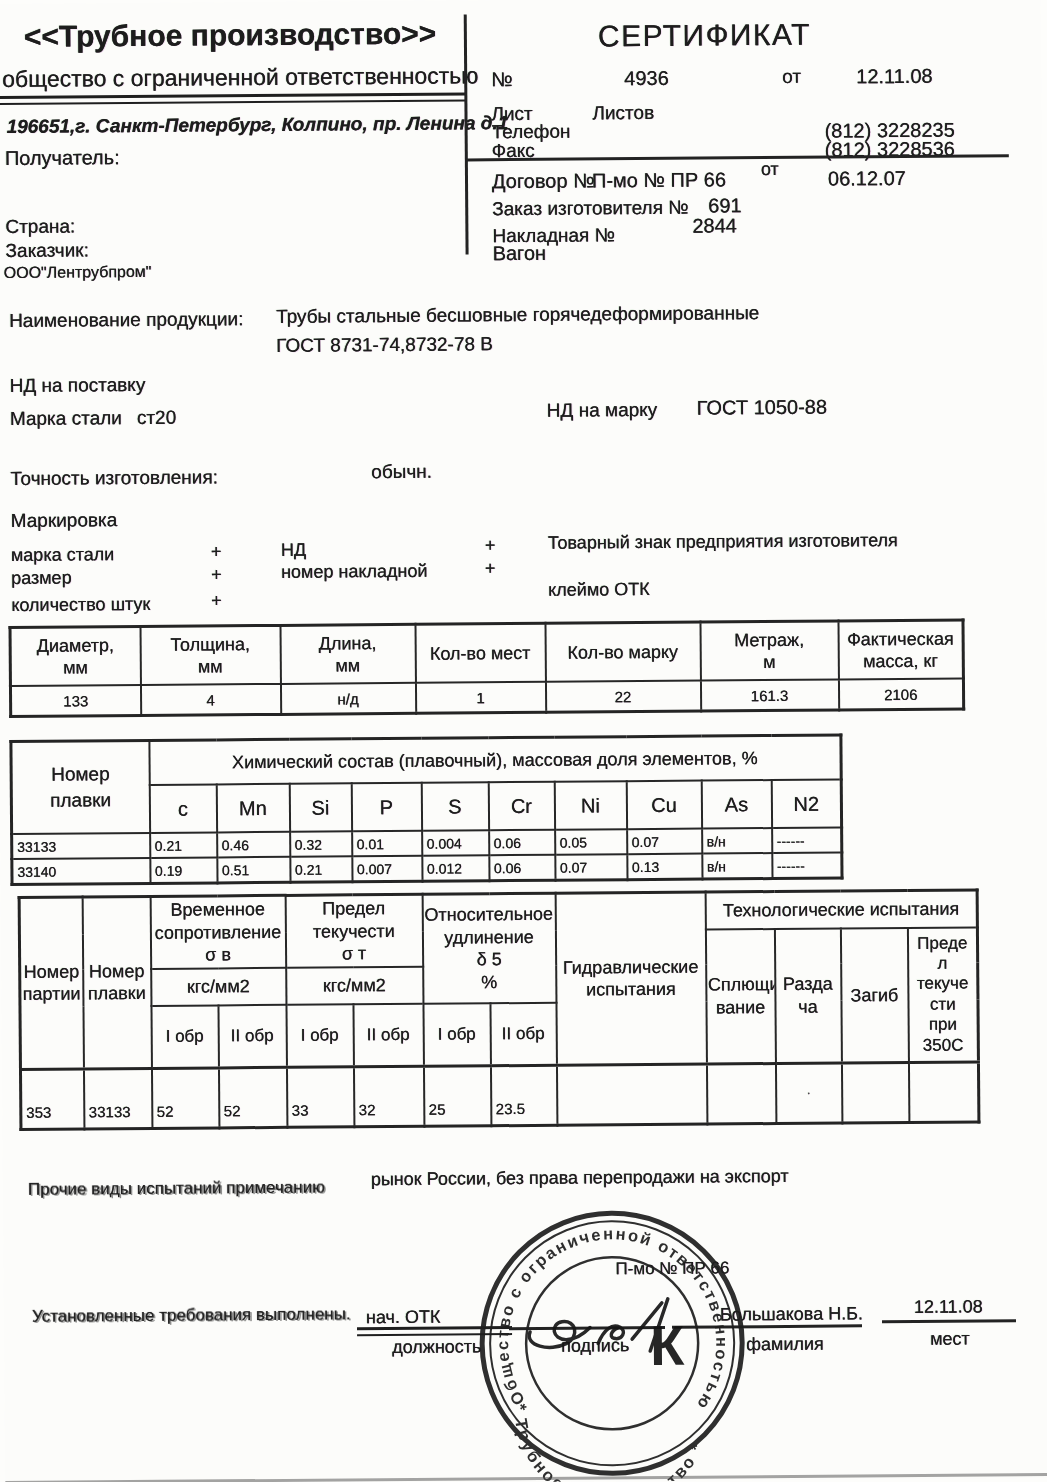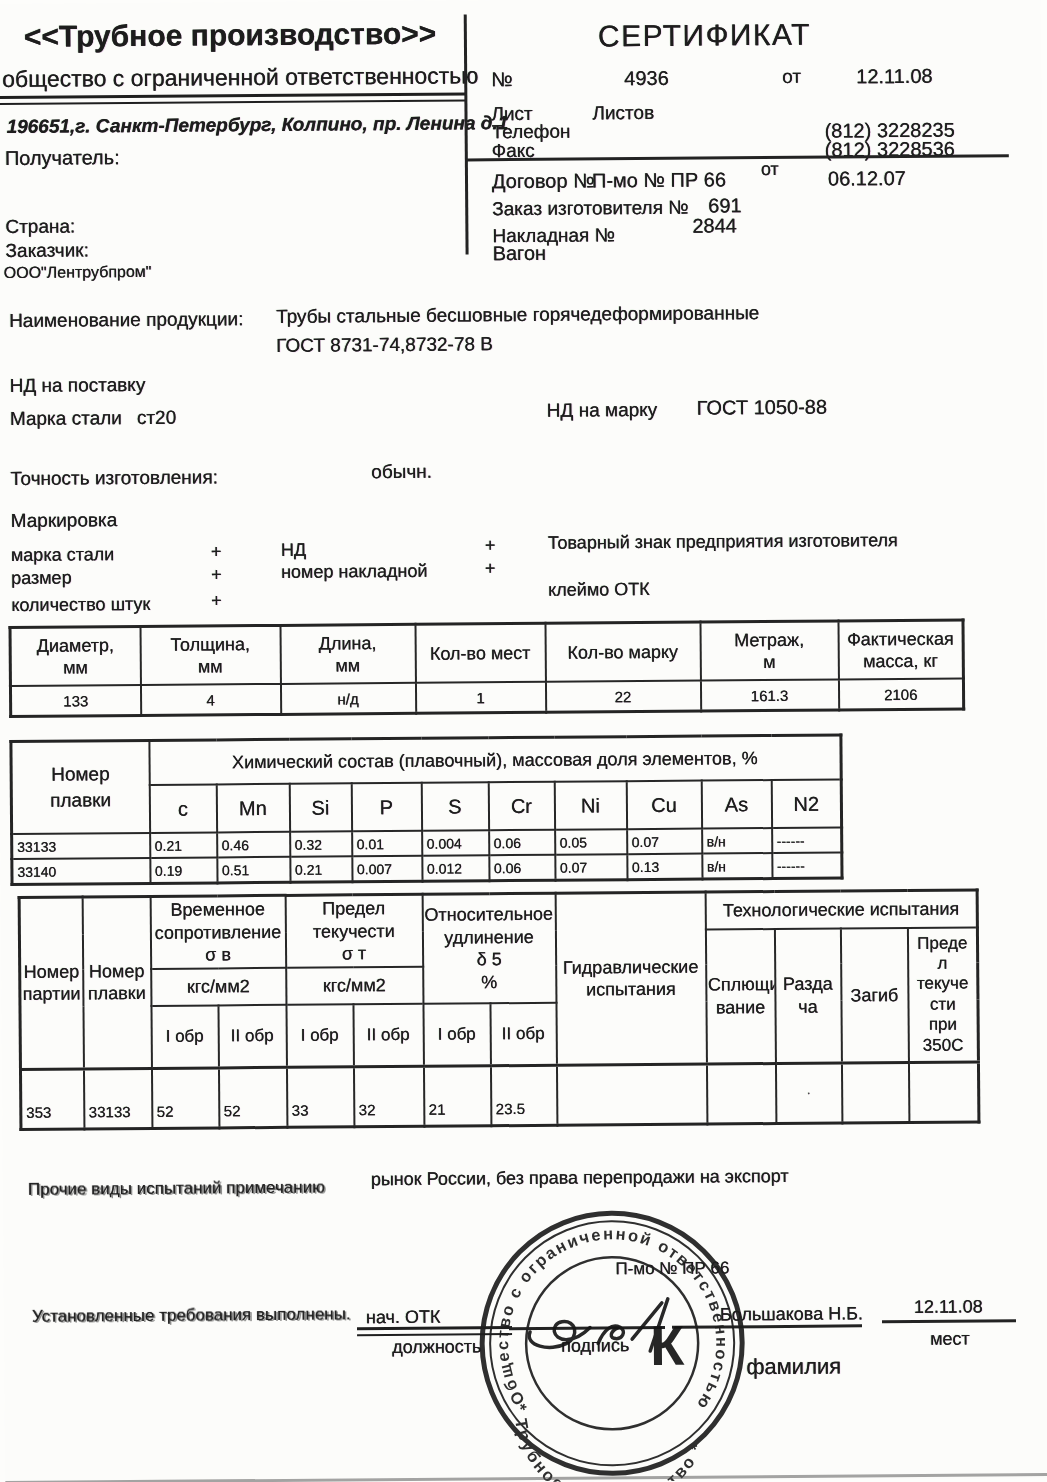--- a/index.html
+++ b/index.html
@@ -265,21 +265,21 @@
       <td>I обр</td>
       <td>II обр</td>
     </tr>
     <tr class="md">
       <td>353</td>
       <td>33133</td>
       <td>52</td>
       <td>52</td>
       <td>33</td>
       <td>32</td>
-      <td>21</td>
+      <td>25</td>
       <td>23.5</td>
       <td></td>
       <td></td>
       <td class="speck">·</td>
       <td></td>
       <td></td>
     </tr>
   </tbody>
     </table>
 
@@ -291,21 +291,21 @@
 
   <div class="t" style="left:362px;top:1306px;font-size:18px;">нач. ОТК</div>
   <div class="dbl" style="left:353px;top:1326px;width:155px;height:4px;"></div>
   <div class="t" style="left:388px;top:1336px;font-size:18px;">должность</div>
 
   <div class="hl" style="left:505px;top:1327px;width:156px;height:3px;"></div>
   <div class="t" style="left:557px;top:1336px;font-size:18px;">подпись</div>
 
   <div class="t" style="left:716px;top:1306px;font-size:18px;">Большакова  Н.Б.</div>
   <div class="hl" style="left:668px;top:1327px;width:190px;height:3px;"></div>
-  <div class="t" style="left:742px;top:1336px;font-size:22px;margin-top:20px;">фамилия</div>
+  <div class="t" style="left:742px;top:1336px;font-size:18px;">фамилия</div>
 
   <div class="t" style="left:910px;top:1300px;font-size:18px;">12.11.08</div>
   <div class="hl" style="left:878px;top:1323px;width:134px;height:3px;"></div>
   <div class="t" style="left:926px;top:1332px;font-size:18px;">мест</div>
 
   <svg id="stamp" viewBox="0 0 285 280">
     <g stroke="#1e1e1e" fill="none">
       <circle cx="140" cy="140" r="130" stroke-width="5"></circle>
       <circle cx="140" cy="140" r="122" stroke-width="2"></circle>
       <circle cx="140" cy="140" r="86" stroke-width="2.5"></circle>

